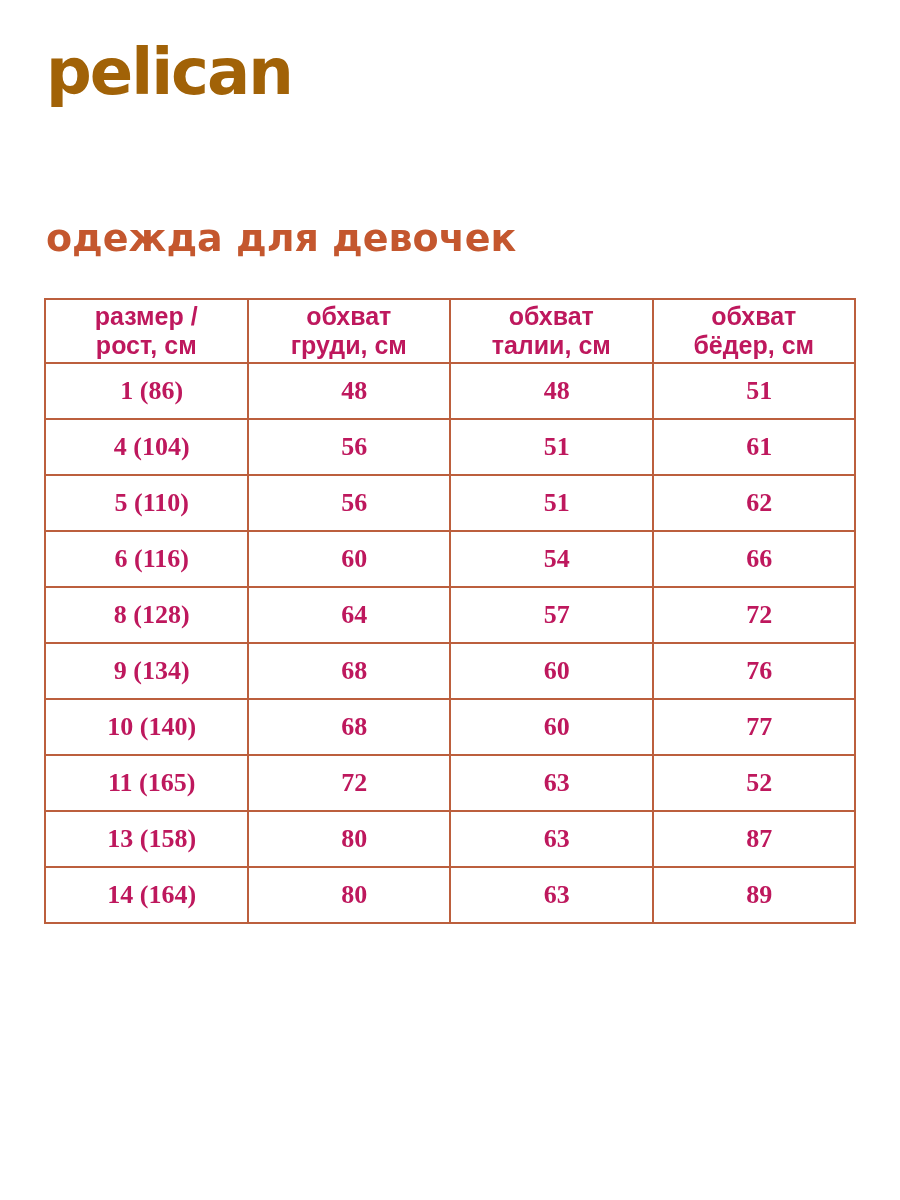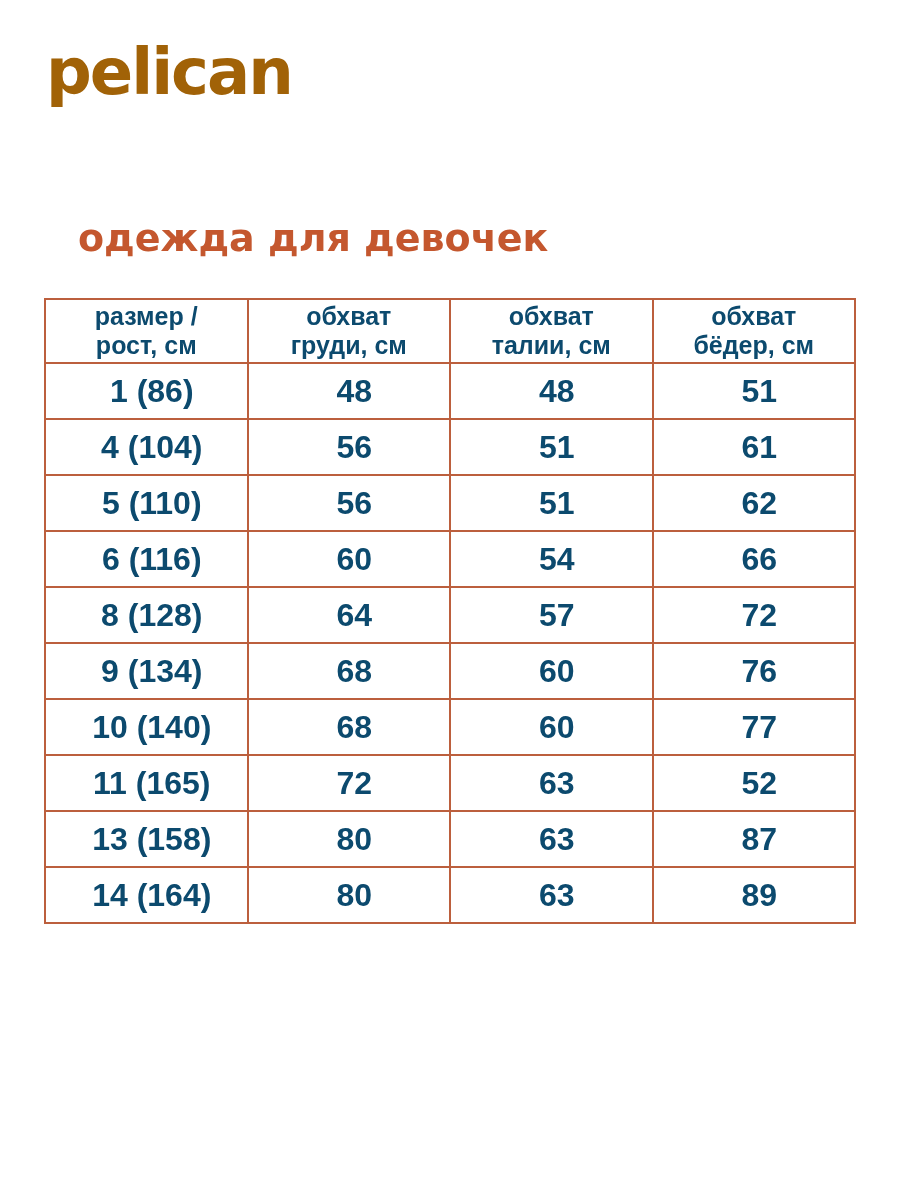--- a/index.html
+++ b/index.html
@@ -24,49 +24,48 @@
   }
   .page-title {
     position: absolute;
     top: 216px;
     left: 46px;
     font-family: "DejaVu Sans", sans-serif;
     font-weight: bold;
     font-size: 38px;
     line-height: 1.2;
     color: #c4572e;
-    margin-left: 32px;
   }
   table.size-table {
     position: absolute;
     top: 298px;
     left: 44px;
     width: 812px;
     border-collapse: collapse;
     table-layout: fixed;
   }
   table.size-table th,
   table.size-table td {
     border: 2px solid #bc5f3d;
     text-align: center;
     vertical-align: middle;
-    color: #0c4a6e;
+    color: #be185d;
     font-weight: bold;
     width: 25%;
   }
   table.size-table th {
     height: 64px;
     font-size: 25px;
     line-height: 1.18;
     font-family: "Liberation Sans", sans-serif;
   }
   table.size-table td {
     height: 56px;
-    font-size: 32px;
-    font-family: Liberation Sans, sans-serif;
+    font-size: 26px;
+    font-family: Liberation Serif, serif;
     padding-left: 11px;
   }
   .hdr-line { display: block; }
 </style>
 </head>
 <body>
 
 <div class="logo">pelican</div>
 
 <h1 class="page-title">одежда для девочек</h1>

